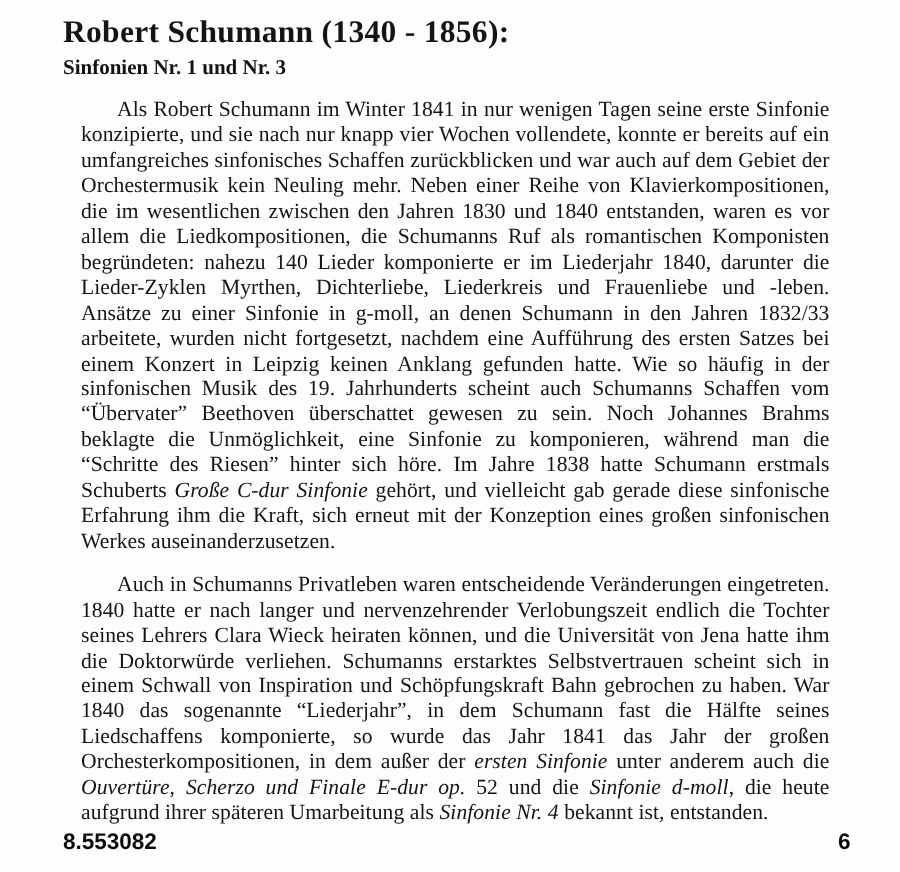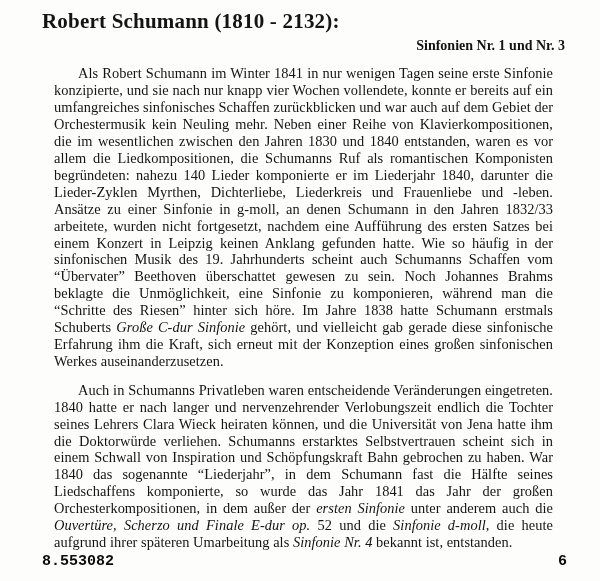--- a/index.html
+++ b/index.html
@@ -21,23 +21,22 @@
   .title {
     font-size: 21px;
     font-weight: bold;
     margin: 0 0 5px 0;
     letter-spacing: 0.2px;
     line-height: 1.1;
   }
   .subtitle {
     font-size: 14px;
     font-weight: bold;
-    margin: 0 0 9px 12px;
+    margin: 0 0 9px 0;
     line-height: 1.1;
-    text-align: right;
   }
   .body-text {
     font-size: 14.4px;
     line-height: 16.9px;
     text-align: justify;
     letter-spacing: 0.05px;
   }
   .body-para {
     margin: 12px;
     text-indent: 24px;
@@ -46,31 +45,31 @@
     font-style: italic;
   }
   .footer {
     position: absolute;
     left: 42px;
     right: 33px;
     bottom: 11px;
     display: flex;
     justify-content: space-between;
     align-items: baseline;
-    font-family: Liberation Mono, monospace;
+    font-family: Liberation Sans, sans-serif;
     font-weight: bold;
     font-size: 15px;
     color: #0c0c0c;
   }
 </style>
 </head>
 <body>
 
 <div class="page">
-  <h1 class="title">Robert Schumann (1810 - 2132):</h1>
+  <h1 class="title">Robert Schumann (1340 - 1856):</h1>
   <h2 class="subtitle">Sinfonien Nr. 1 und Nr. 3</h2>
 
   <div class="body-text">
       <p class="body-para"><span>Als Robert Schumann im Winter 1841 in nur wenigen Tagen seine erste Sinfonie konzipierte, und sie nach nur knapp vier Wochen vollendete, konnte er bereits auf ein umfangreiches sinfonisches Schaffen zurückblicken und war auch auf dem Gebiet der Orchestermusik kein Neuling mehr. Neben einer Reihe von Klavierkompositionen, die im wesentlichen zwischen den Jahren 1830 und 1840 entstanden, waren es vor allem die Liedkompositionen, die Schumanns Ruf als romantischen Komponisten begründeten: nahezu 140 Lieder komponierte er im Liederjahr 1840, darunter die Lieder-Zyklen Myrthen, Dichterliebe, Liederkreis und Frauenliebe und -leben. Ansätze zu einer Sinfonie in g-moll, an denen Schumann in den Jahren 1832/33 arbeitete, wurden nicht fortgesetzt, nachdem eine Aufführung des ersten Satzes bei einem Konzert in Leipzig keinen Anklang gefunden hatte. Wie so häufig in der sinfonischen Musik des 19. Jahrhunderts scheint auch Schumanns Schaffen vom “Übervater” Beethoven überschattet gewesen zu sein. Noch Johannes Brahms beklagte die Unmöglichkeit, eine Sinfonie zu komponieren, während man die “Schritte des Riesen” hinter sich höre. Im Jahre 1838 hatte Schumann erstmals Schuberts </span><i>Große C-dur Sinfonie</i><span> gehört, und vielleicht gab gerade diese sinfonische Erfahrung ihm die Kraft, sich erneut mit der Konzeption eines großen sinfonischen Werkes auseinanderzusetzen.</span></p>
       <p class="body-para"><span>Auch in Schumanns Privatleben waren entscheidende Veränderungen eingetreten. 1840 hatte er nach langer und nervenzehrender Verlobungszeit endlich die Tochter seines Lehrers Clara Wieck heiraten können, und die Universität von Jena hatte ihm die Doktorwürde verliehen. Schumanns erstarktes Selbstvertrauen scheint sich in einem Schwall von Inspiration und Schöpfungskraft Bahn gebrochen zu haben. War 1840 das sogenannte “Liederjahr”, in dem Schumann fast die Hälfte seines Liedschaffens komponierte, so wurde das Jahr 1841 das Jahr der großen Orchesterkompositionen, in dem außer der </span><i>ersten Sinfonie</i><span> unter anderem auch die </span><i>Ouvertüre, Scherzo und Finale E-dur op.</i><span> 52 und die </span><i>Sinfonie d-moll</i><span>, die heute aufgrund ihrer späteren Umarbeitung als </span><i>Sinfonie Nr. 4</i><span> bekannt ist, entstanden.</span></p>
     </div>
 
   <div class="footer">
     <span>8.553082</span>
     <span>6</span>

